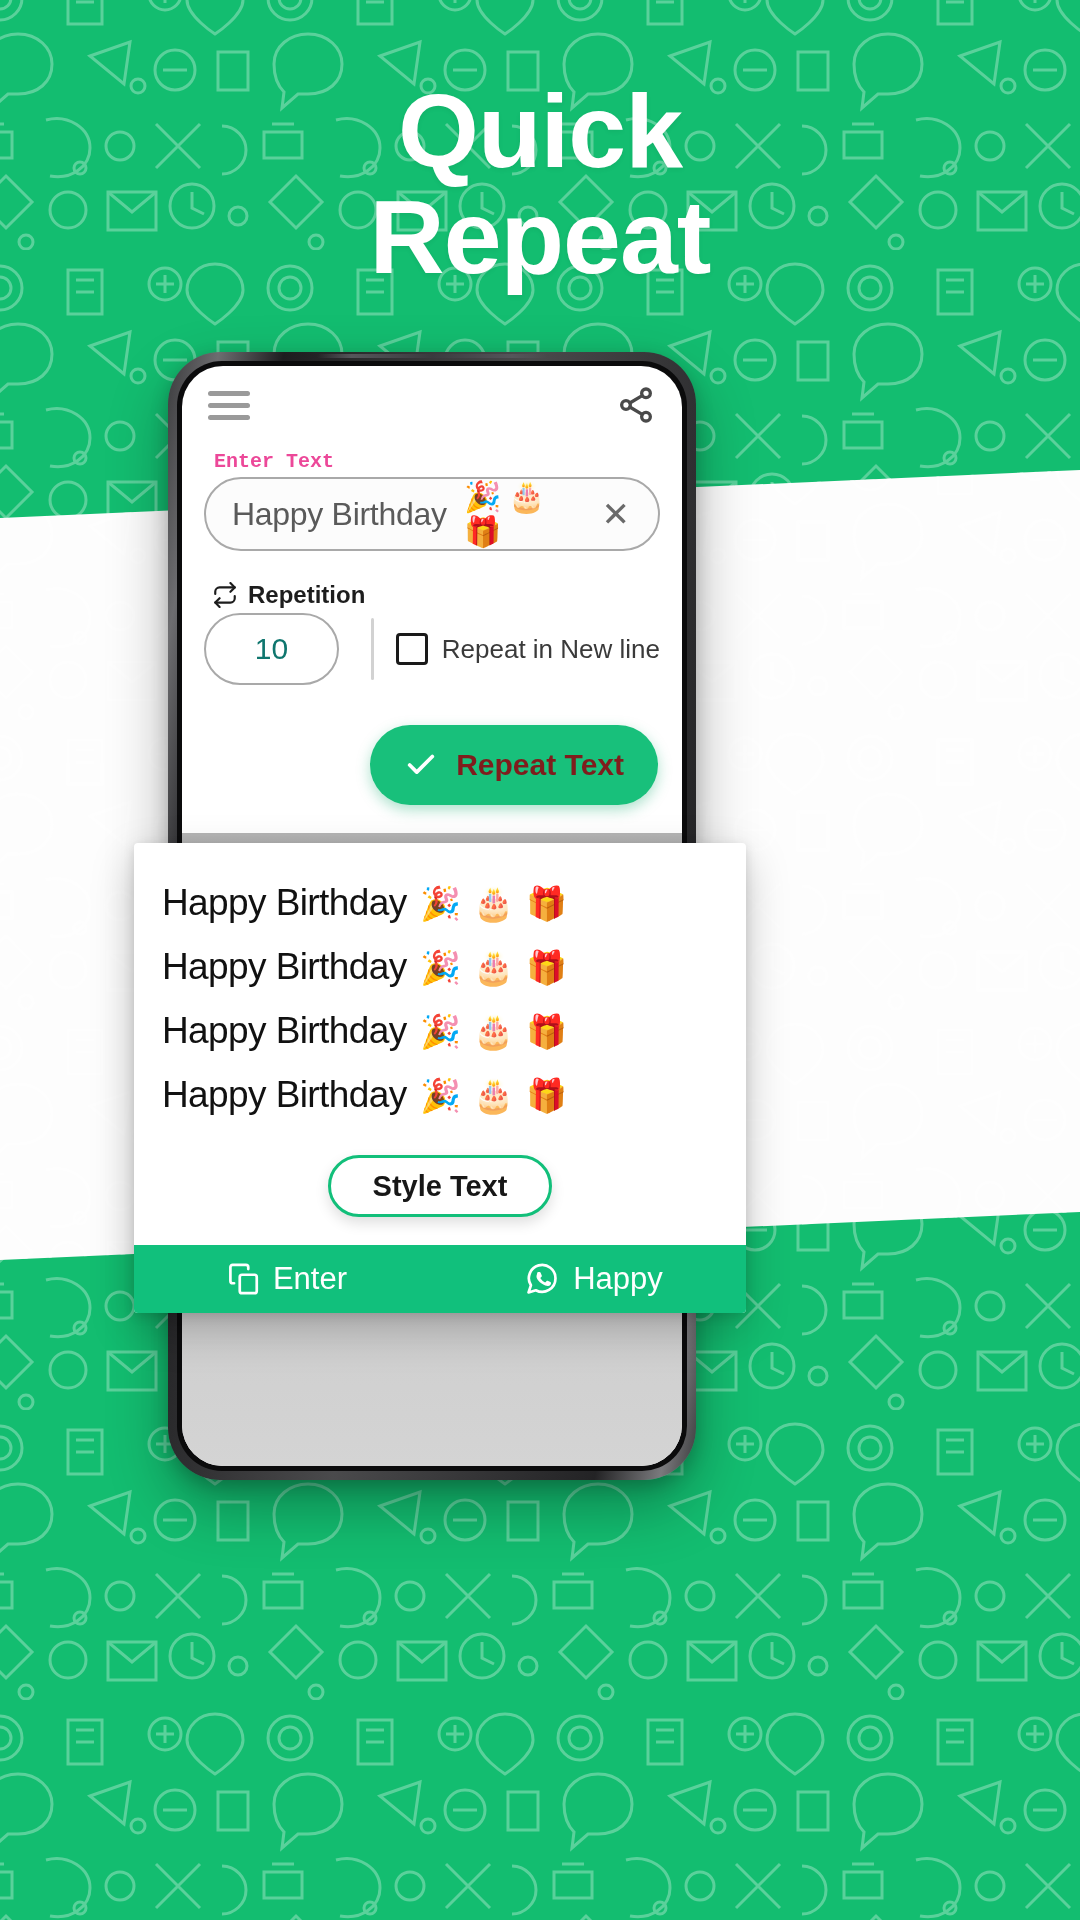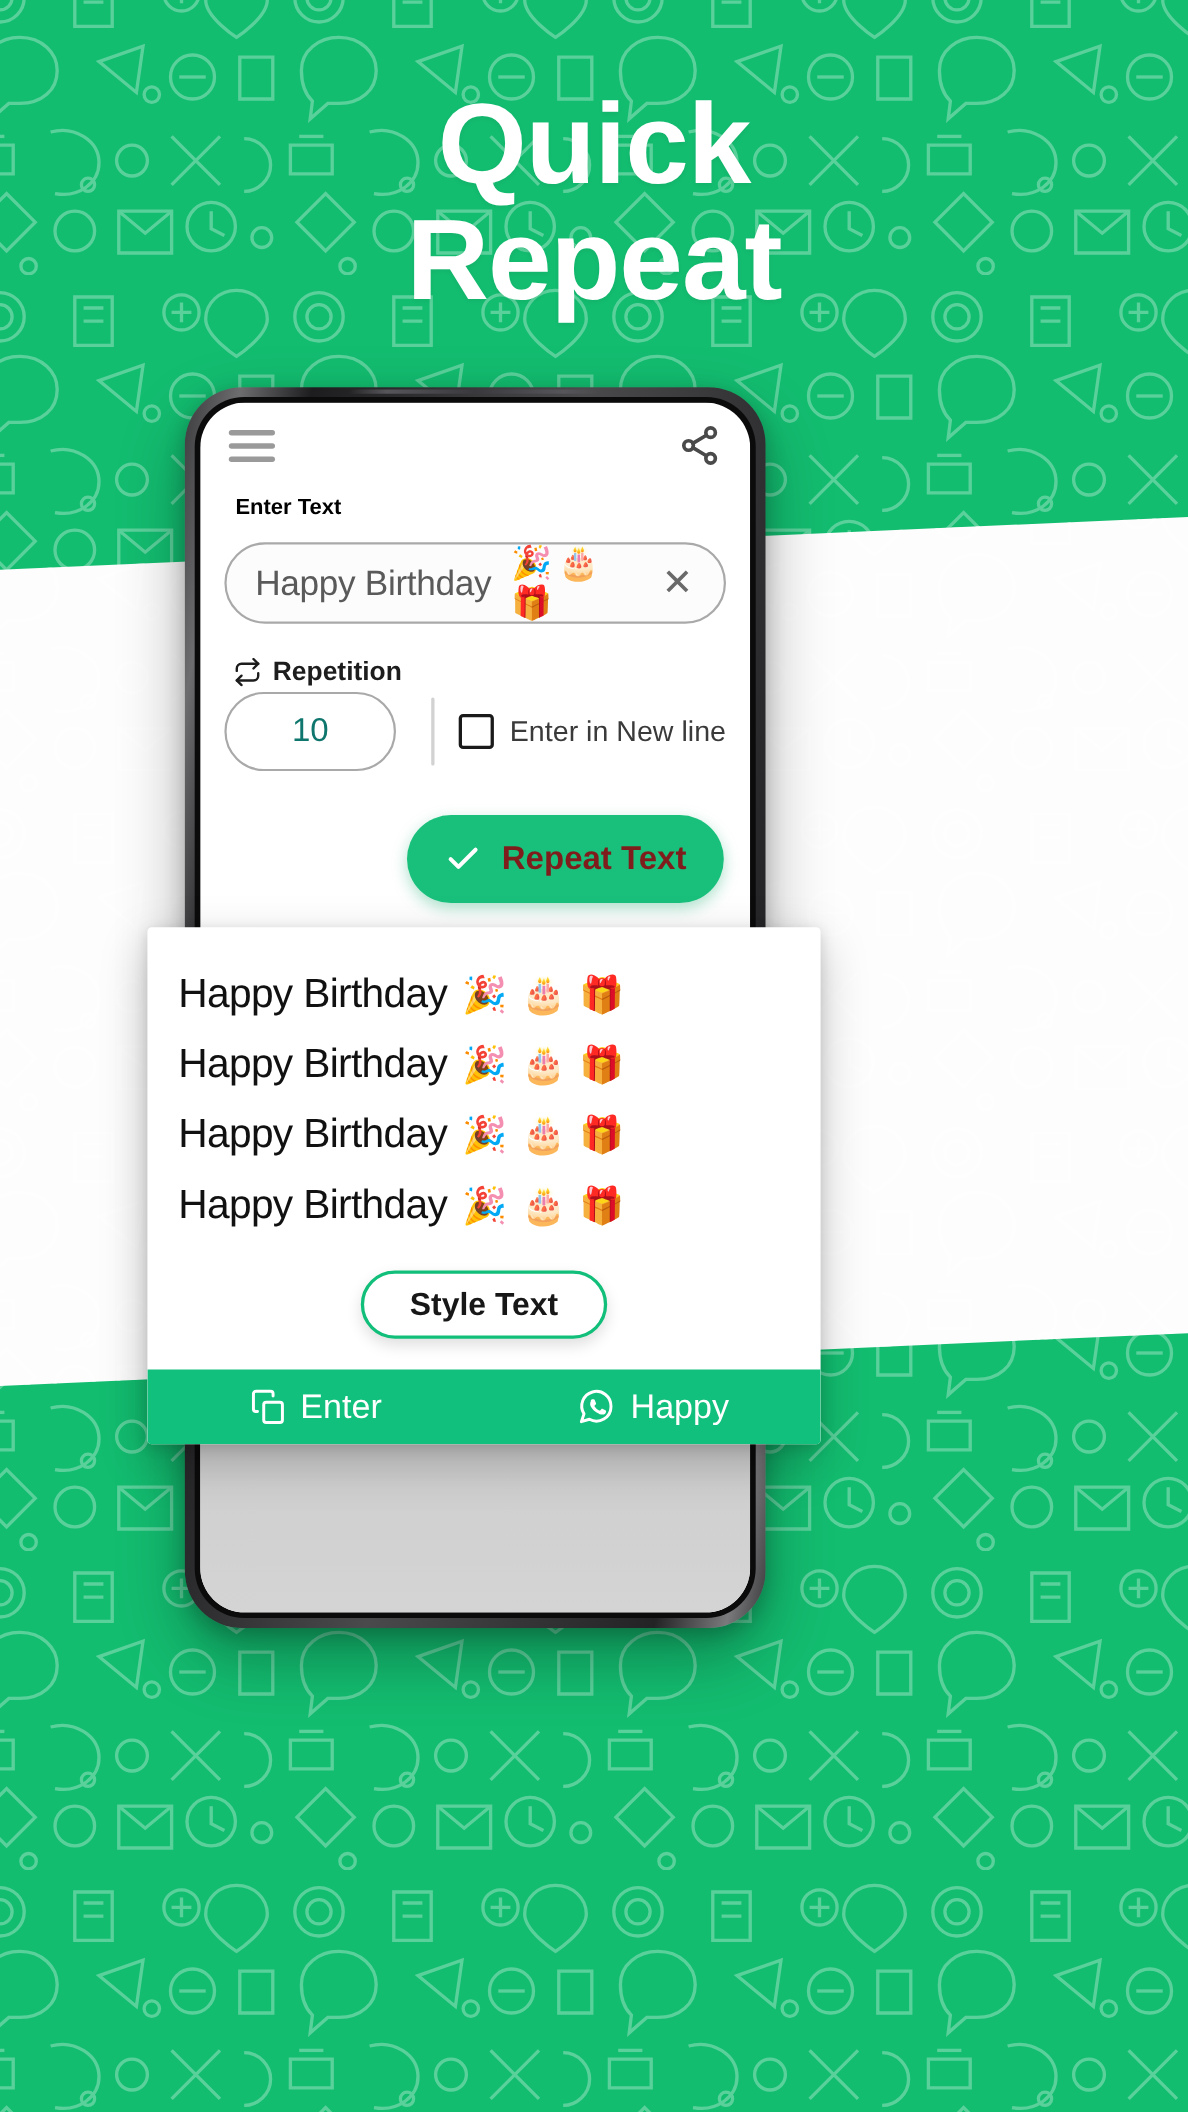--- a/index.html
+++ b/index.html
@@ -138,22 +138,23 @@
   }
   .hamburger { display:flex; flex-direction:column; gap:7px; width:42px; cursor:pointer;}
   .hamburger span { display:block; height:5px; border-radius:3px; background:#9a9a9a; }
   .hamburger span:nth-child(1){width:42px}
   .hamburger span:nth-child(2){width:42px}
   .hamburger span:nth-child(3){width:42px}
   .share-ic { margin-left:auto; width:40px; height:40px; }
 
   .section { padding:0 22px; }
   .field-label {
-    font-size:20px; font-weight:bold; color:#000000;
-    margin:6px 0 20px 10px;
+    font-size:20px; font-weight:bold; color:#ec4899;
+    margin:6px 0 4px 10px;
+    font-family:Liberation Mono, monospace;
   }
   .text-input {
     height:74px;
     border:2px solid #a9a9a9;
     border-radius:40px;
     background:#fcfcfc;
     display:flex; align-items:center;
     padding:0 18px 0 26px;
     gap:10px;
   }
@@ -351,21 +352,21 @@
                 </svg>
               </span>
               <span>Repetition</span>
             </div>
 
             <div class="rep-row">
               <div class="rep-box">10</div>
               <div class="vdiv"></div>
               <div class="chk-wrap">
                 <span class="chk"></span>
-                <span class="chk-label">Enter in New line</span>
+                <span class="chk-label">Repeat in New line</span>
               </div>
             </div>
 
             <div class="btn-row">
               <div class="repeat-btn">
                 <span class="check-ic">
                   <svg width="34" height="34" viewBox="0 0 24 24" fill="none" stroke="#fff" stroke-width="2.6" stroke-linecap="round" stroke-linejoin="round">
                     <polyline points="20 6 9 17 4 12"></polyline>
                   </svg>
                 </span>

